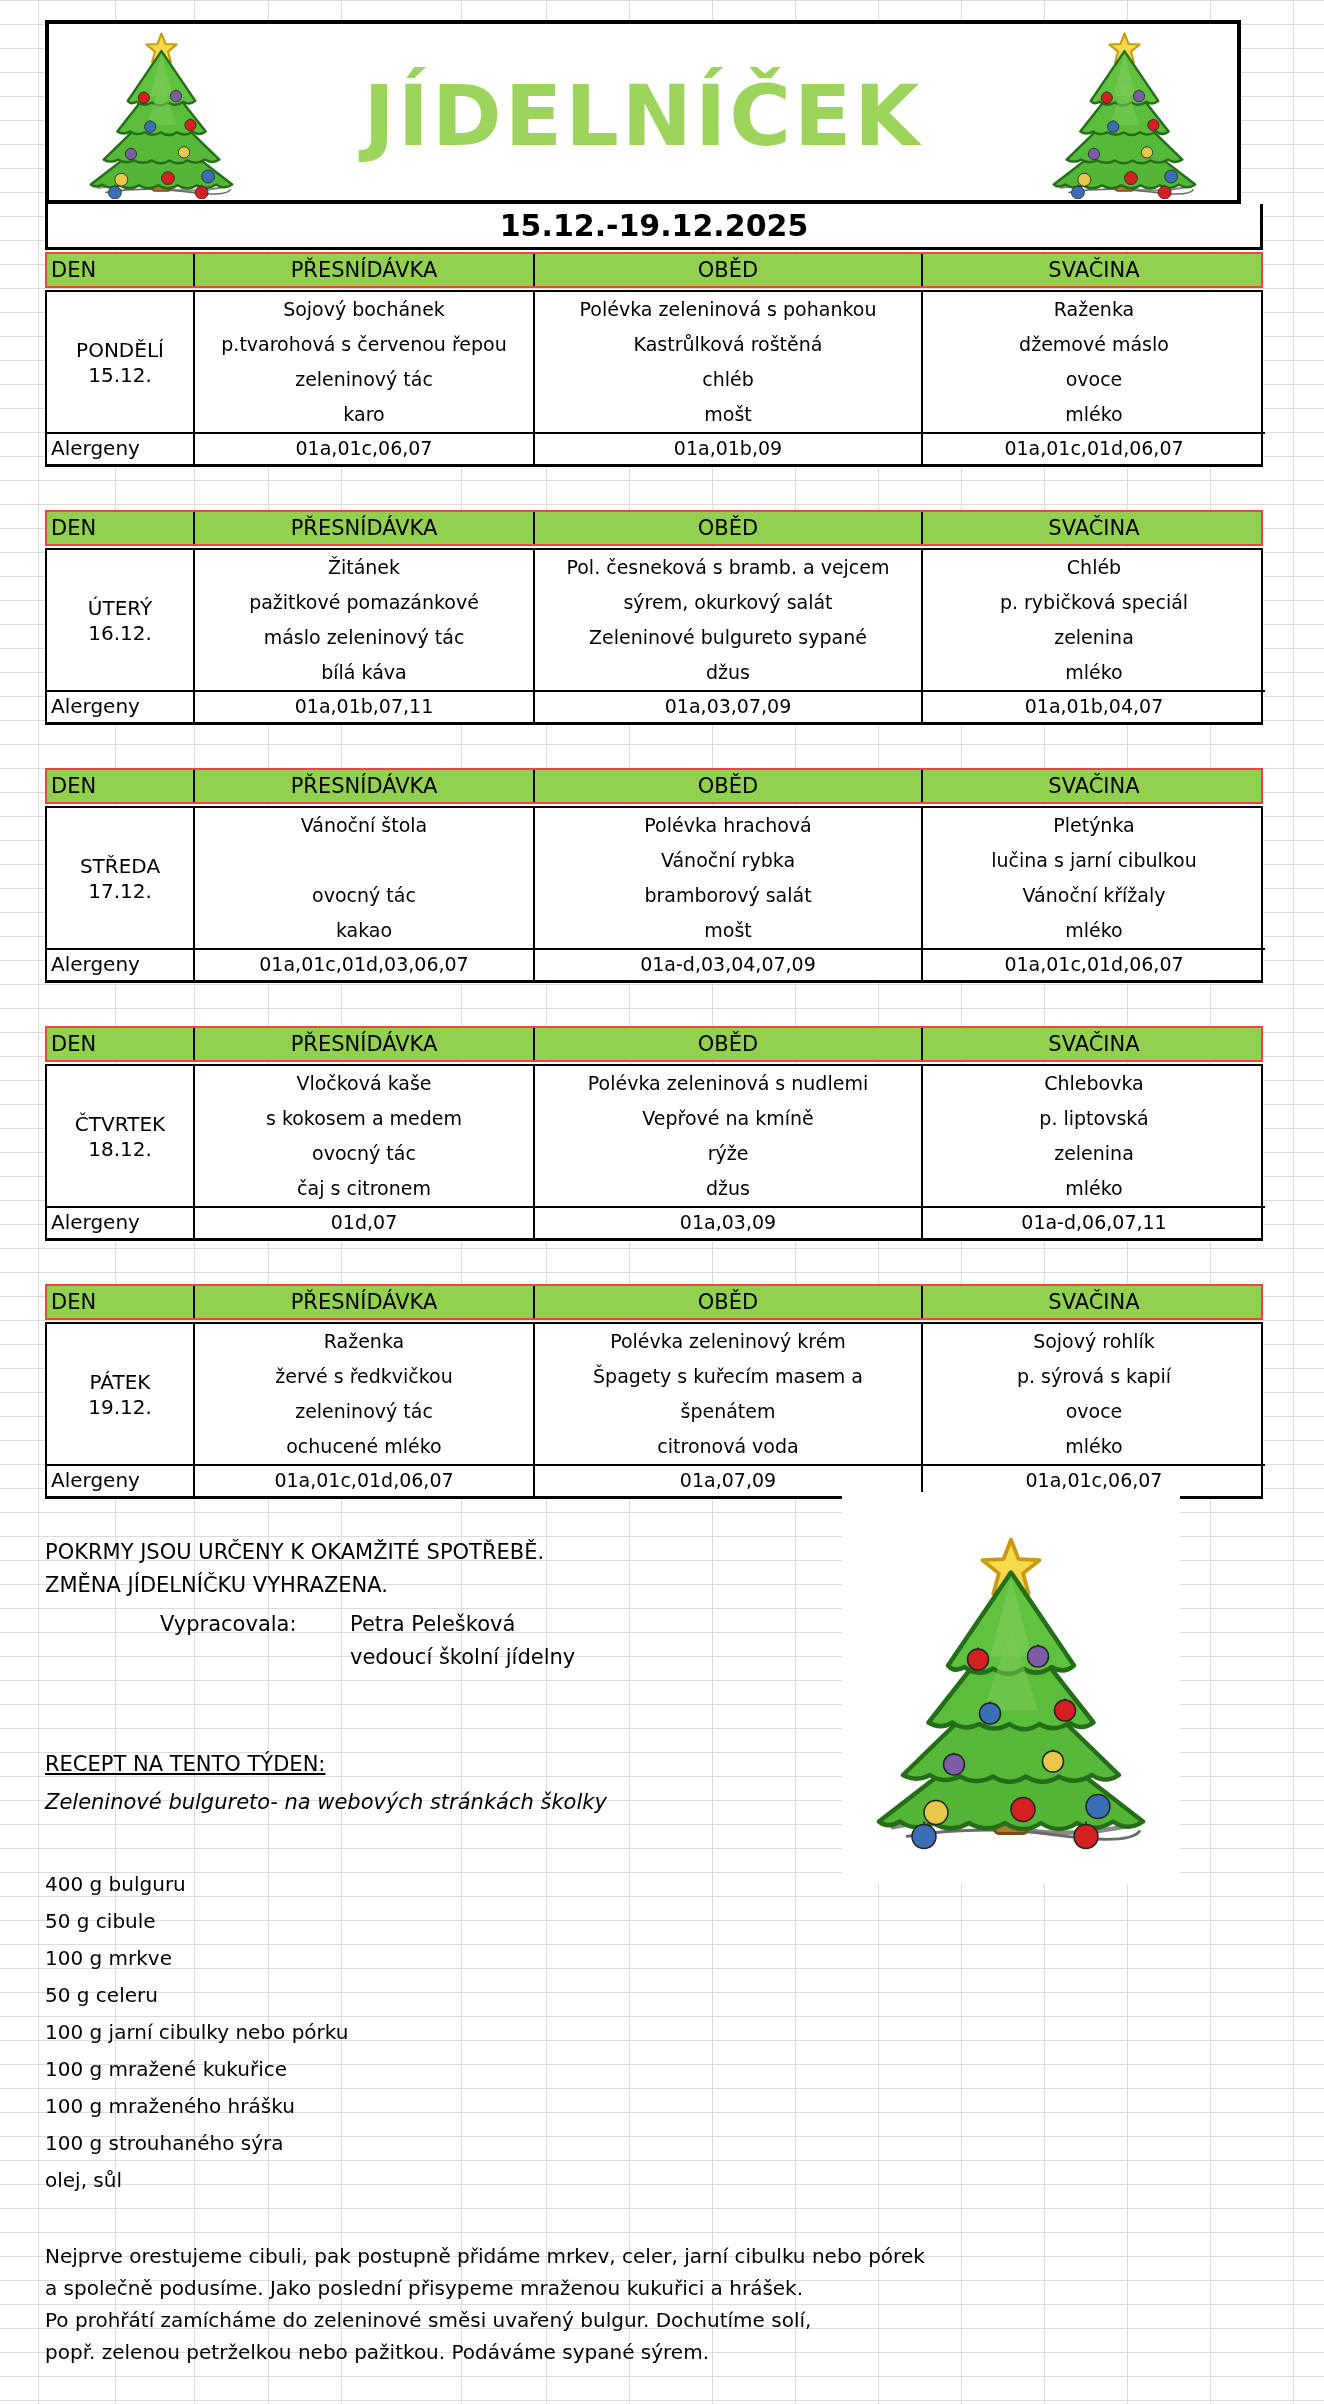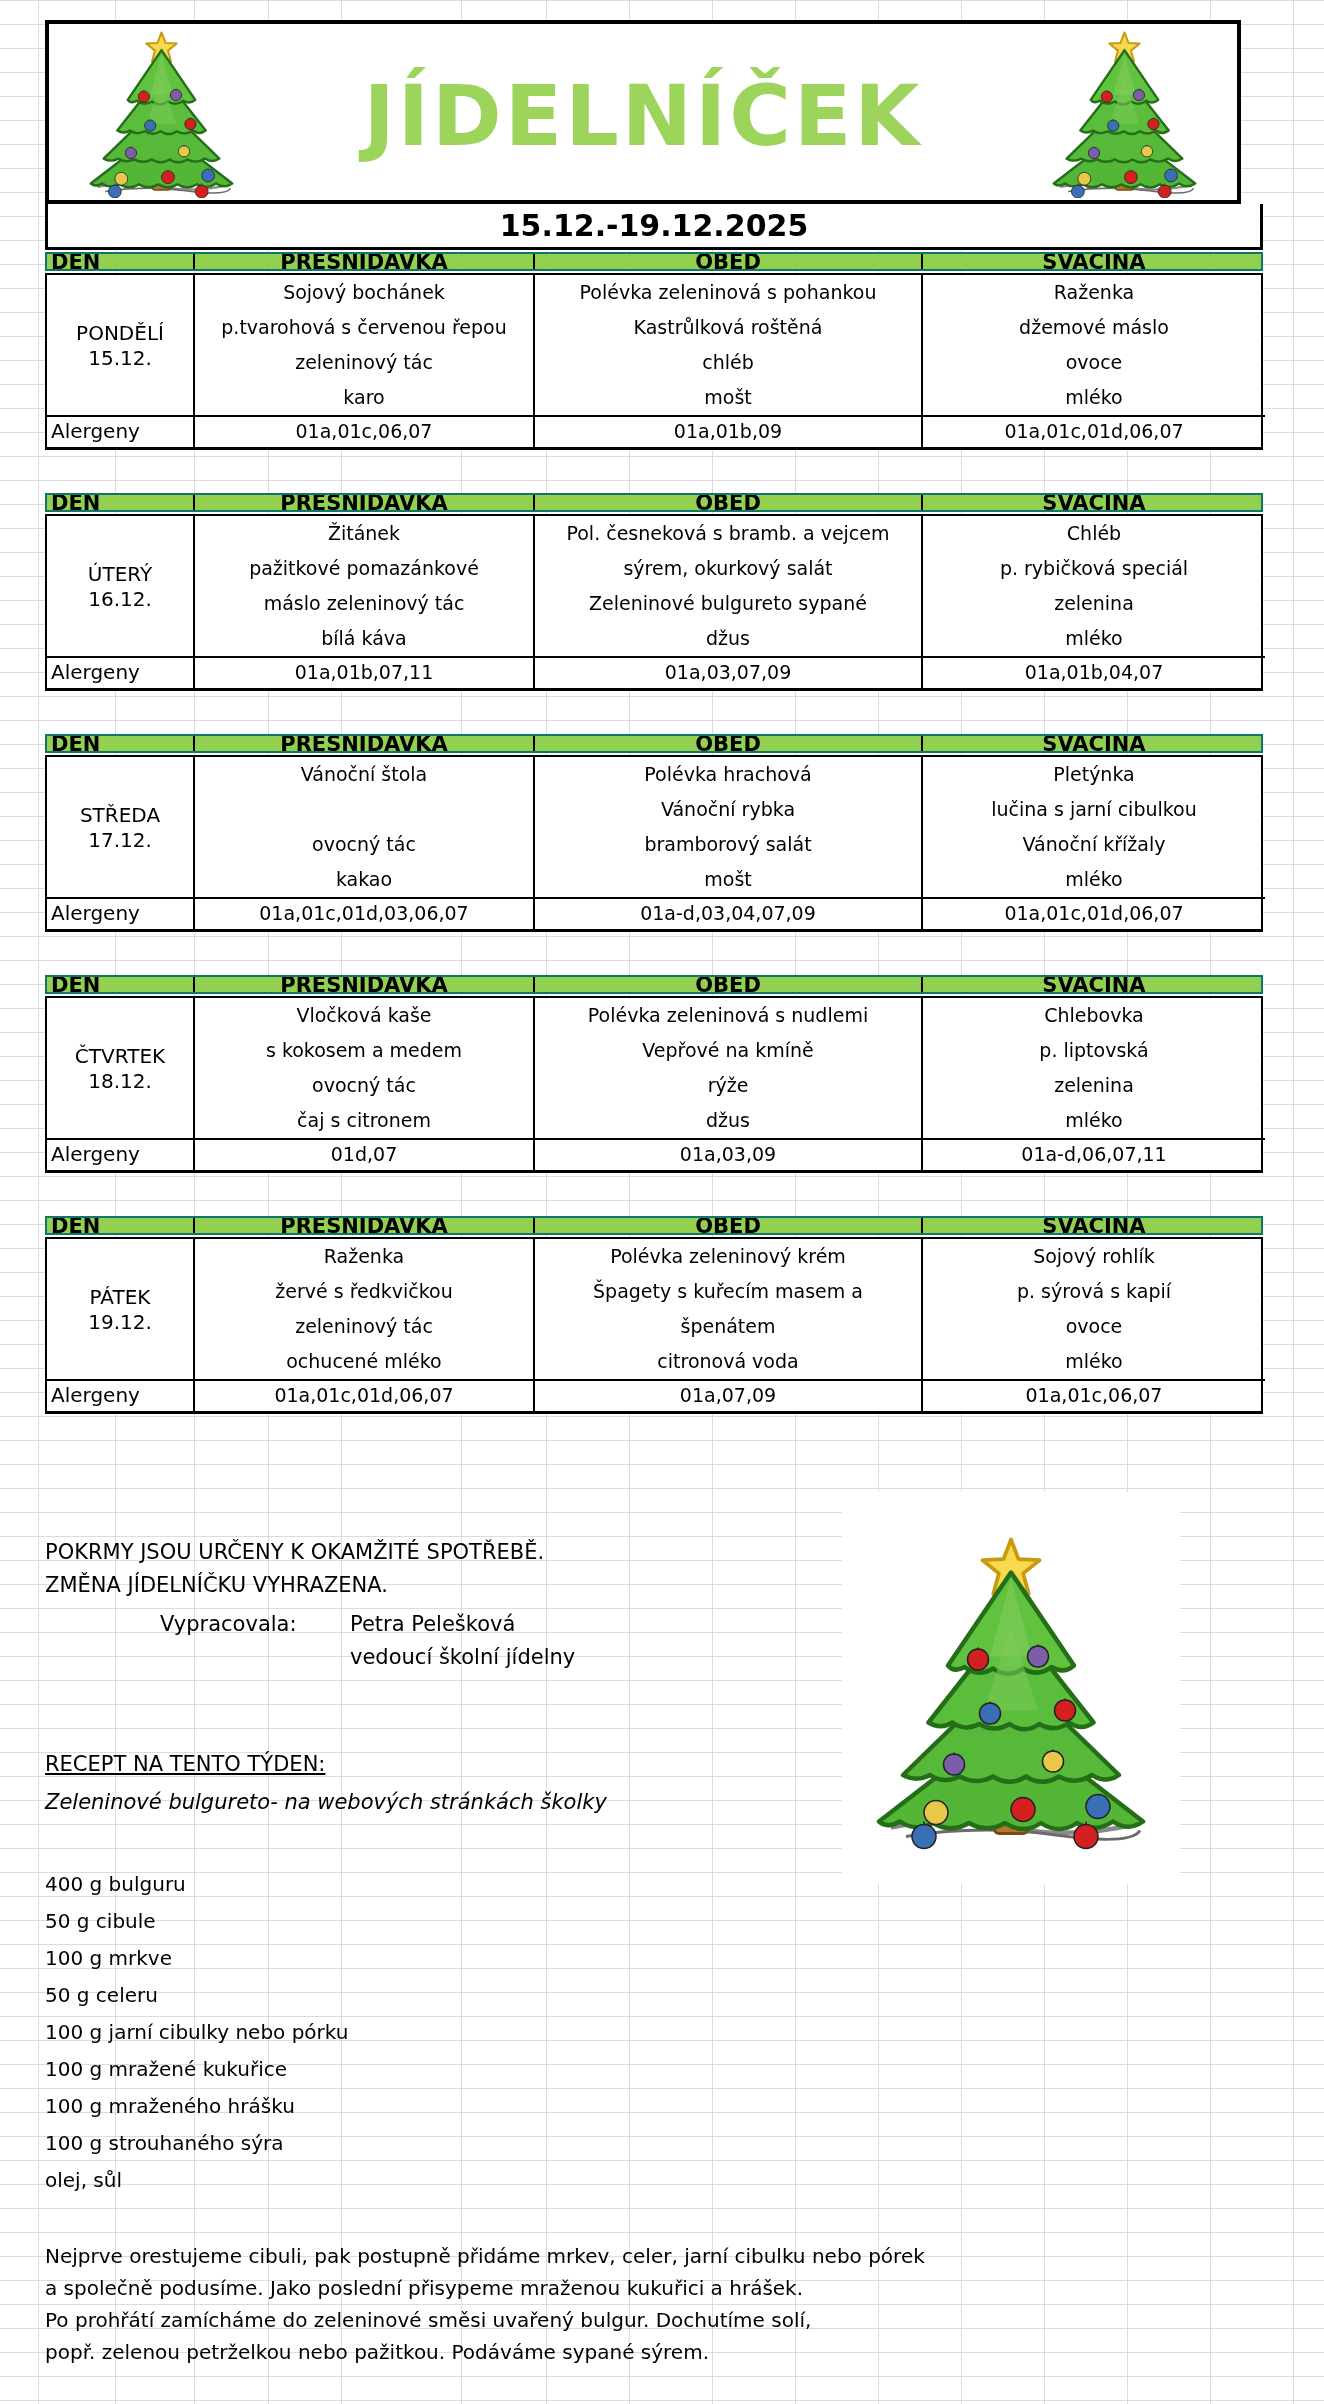--- a/index.html
+++ b/index.html
@@ -6,35 +6,35 @@
   #page{position:relative;width:1324px;height:2404px;background:#fff;overflow:hidden;
         font-family:"DejaVu Sans","Liberation Sans",sans-serif;color:#000;}
   
   #gridbg{position:absolute;inset:0;z-index:0;
           background-image:repeating-linear-gradient(to bottom,#dcdcdc 0 1px,transparent 1px 24px);}
   .vline{position:absolute;top:0;bottom:0;width:1px;background:#dcdcdc;}
   .layer{position:absolute;z-index:1;}
 
   
   #title-box{left:45px;top:20px;width:1196px;height:184px;border:4px solid #000;background:#fff;
-             display:flex;align-items:center;justify-content:space-between;padding:0 10px;box-sizing:border-box;}
+             display:flex;align-items:flex-end;justify-content:space-between;padding:0 10px;box-sizing:border-box;}
   #main-title{flex:1;text-align:center;font-size:84px;letter-spacing:3px;color:var(--title-green);
               font-weight:bold;align-self:center;margin-top:8px;}
   .tree-sm{width:205px;height:172px;margin-bottom:1px;}
 
   
   #date-bar{left:45px;top:204px;width:1218px;height:46px;border:3px solid #000;border-top:none;background:#fff;
             box-sizing:border-box;display:flex;align-items:center;justify-content:center;
             font-size:30px;font-weight:bold;}
 
   
   #tables{left:45px;top:252px;width:1218px;}
   .day-table{margin-bottom:43px;}
-  .thead{display:grid;grid-template-columns:148px 340px 388px 342px;height:19px;background:var(--header-green);
-         border:2px solid #0f766e;box-sizing:border-box;font-weight:bold;}
+  .thead{display:grid;grid-template-columns:148px 340px 388px 342px;height:36px;background:var(--header-green);
+         border:2px solid #ef4444;box-sizing:border-box;}
   .th{display:flex;align-items:center;justify-content:center;font-size:21px;border-right:2px solid #000;
       box-sizing:border-box;overflow:hidden;}
   .th.last{border-right:none;}
   .th-den{justify-content:flex-start;padding-left:4px;}
   .tbody{display:grid;grid-template-columns:148px 340px 388px 342px;grid-template-rows:140px 32px;
          border:2px solid #000;border-bottom-width:3px;margin-top:2px;background:#fff;box-sizing:border-box;}
   .day-cell{grid-row:1;border-right:2px solid #000;display:flex;flex-direction:column;align-items:center;
             justify-content:center;gap:1px;font-size:20px;box-sizing:border-box;}
   .meal-cell{grid-row:1;border-right:2px solid #000;display:flex;flex-direction:column;justify-content:center;
              box-sizing:border-box;}

